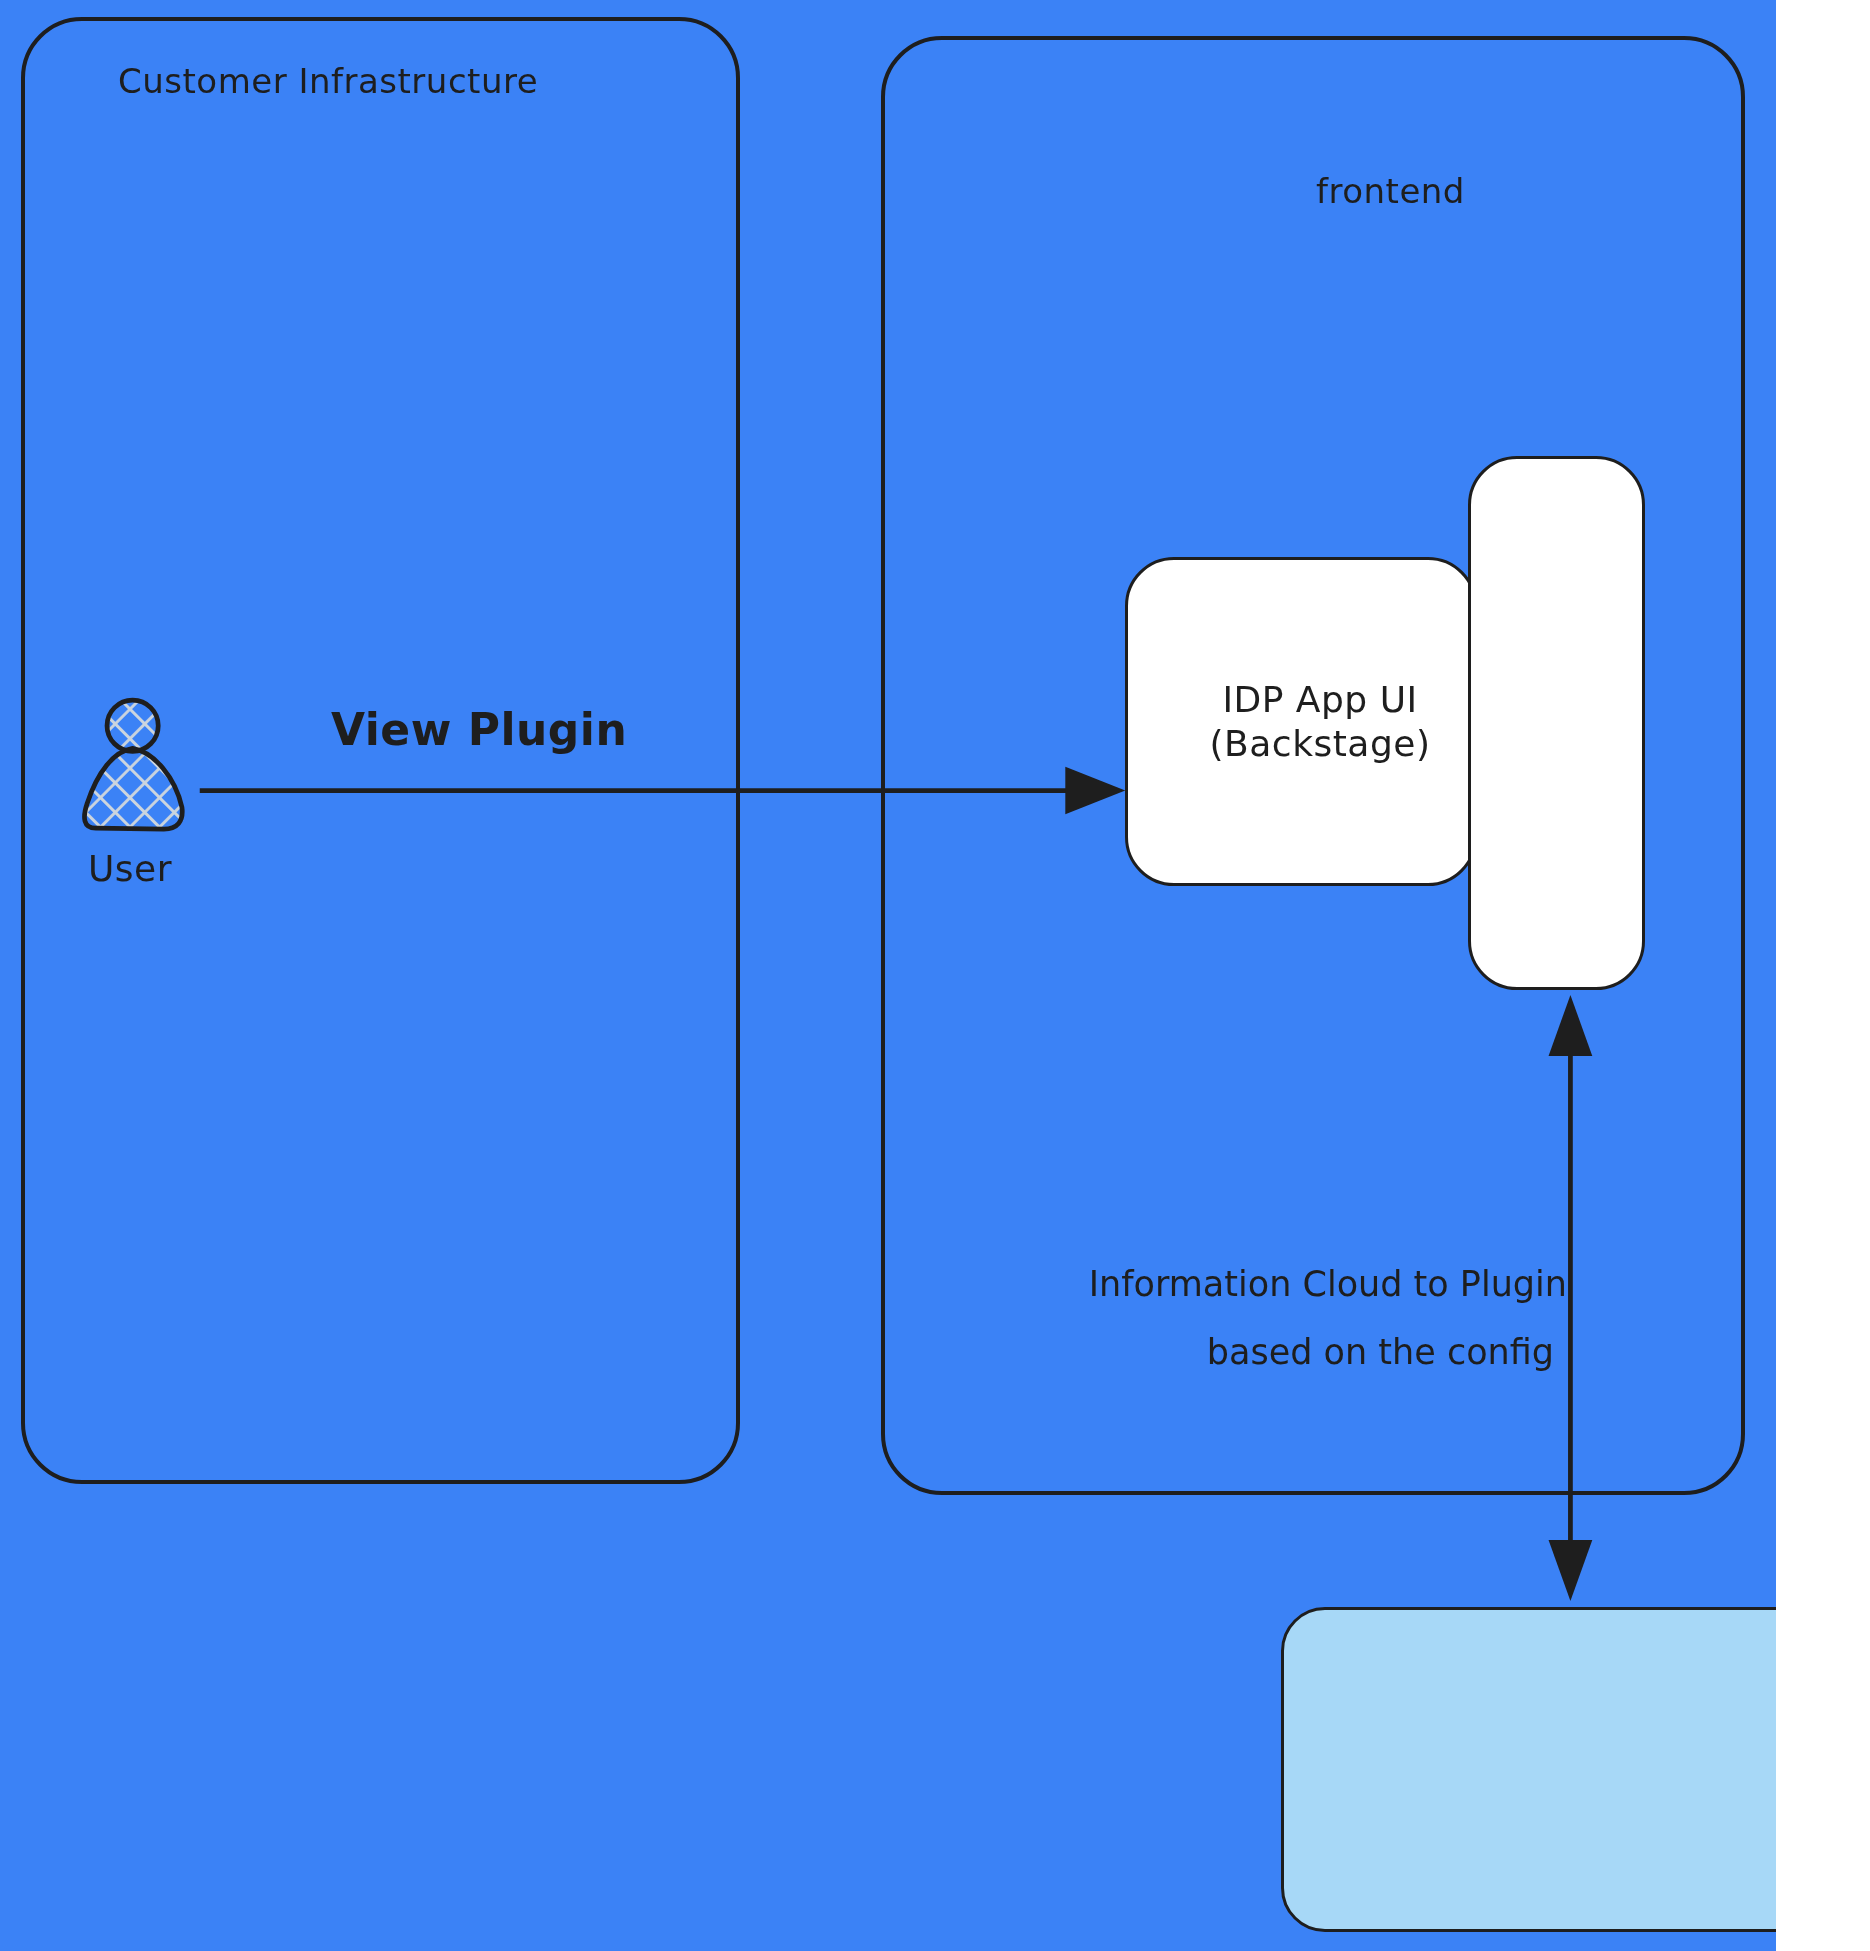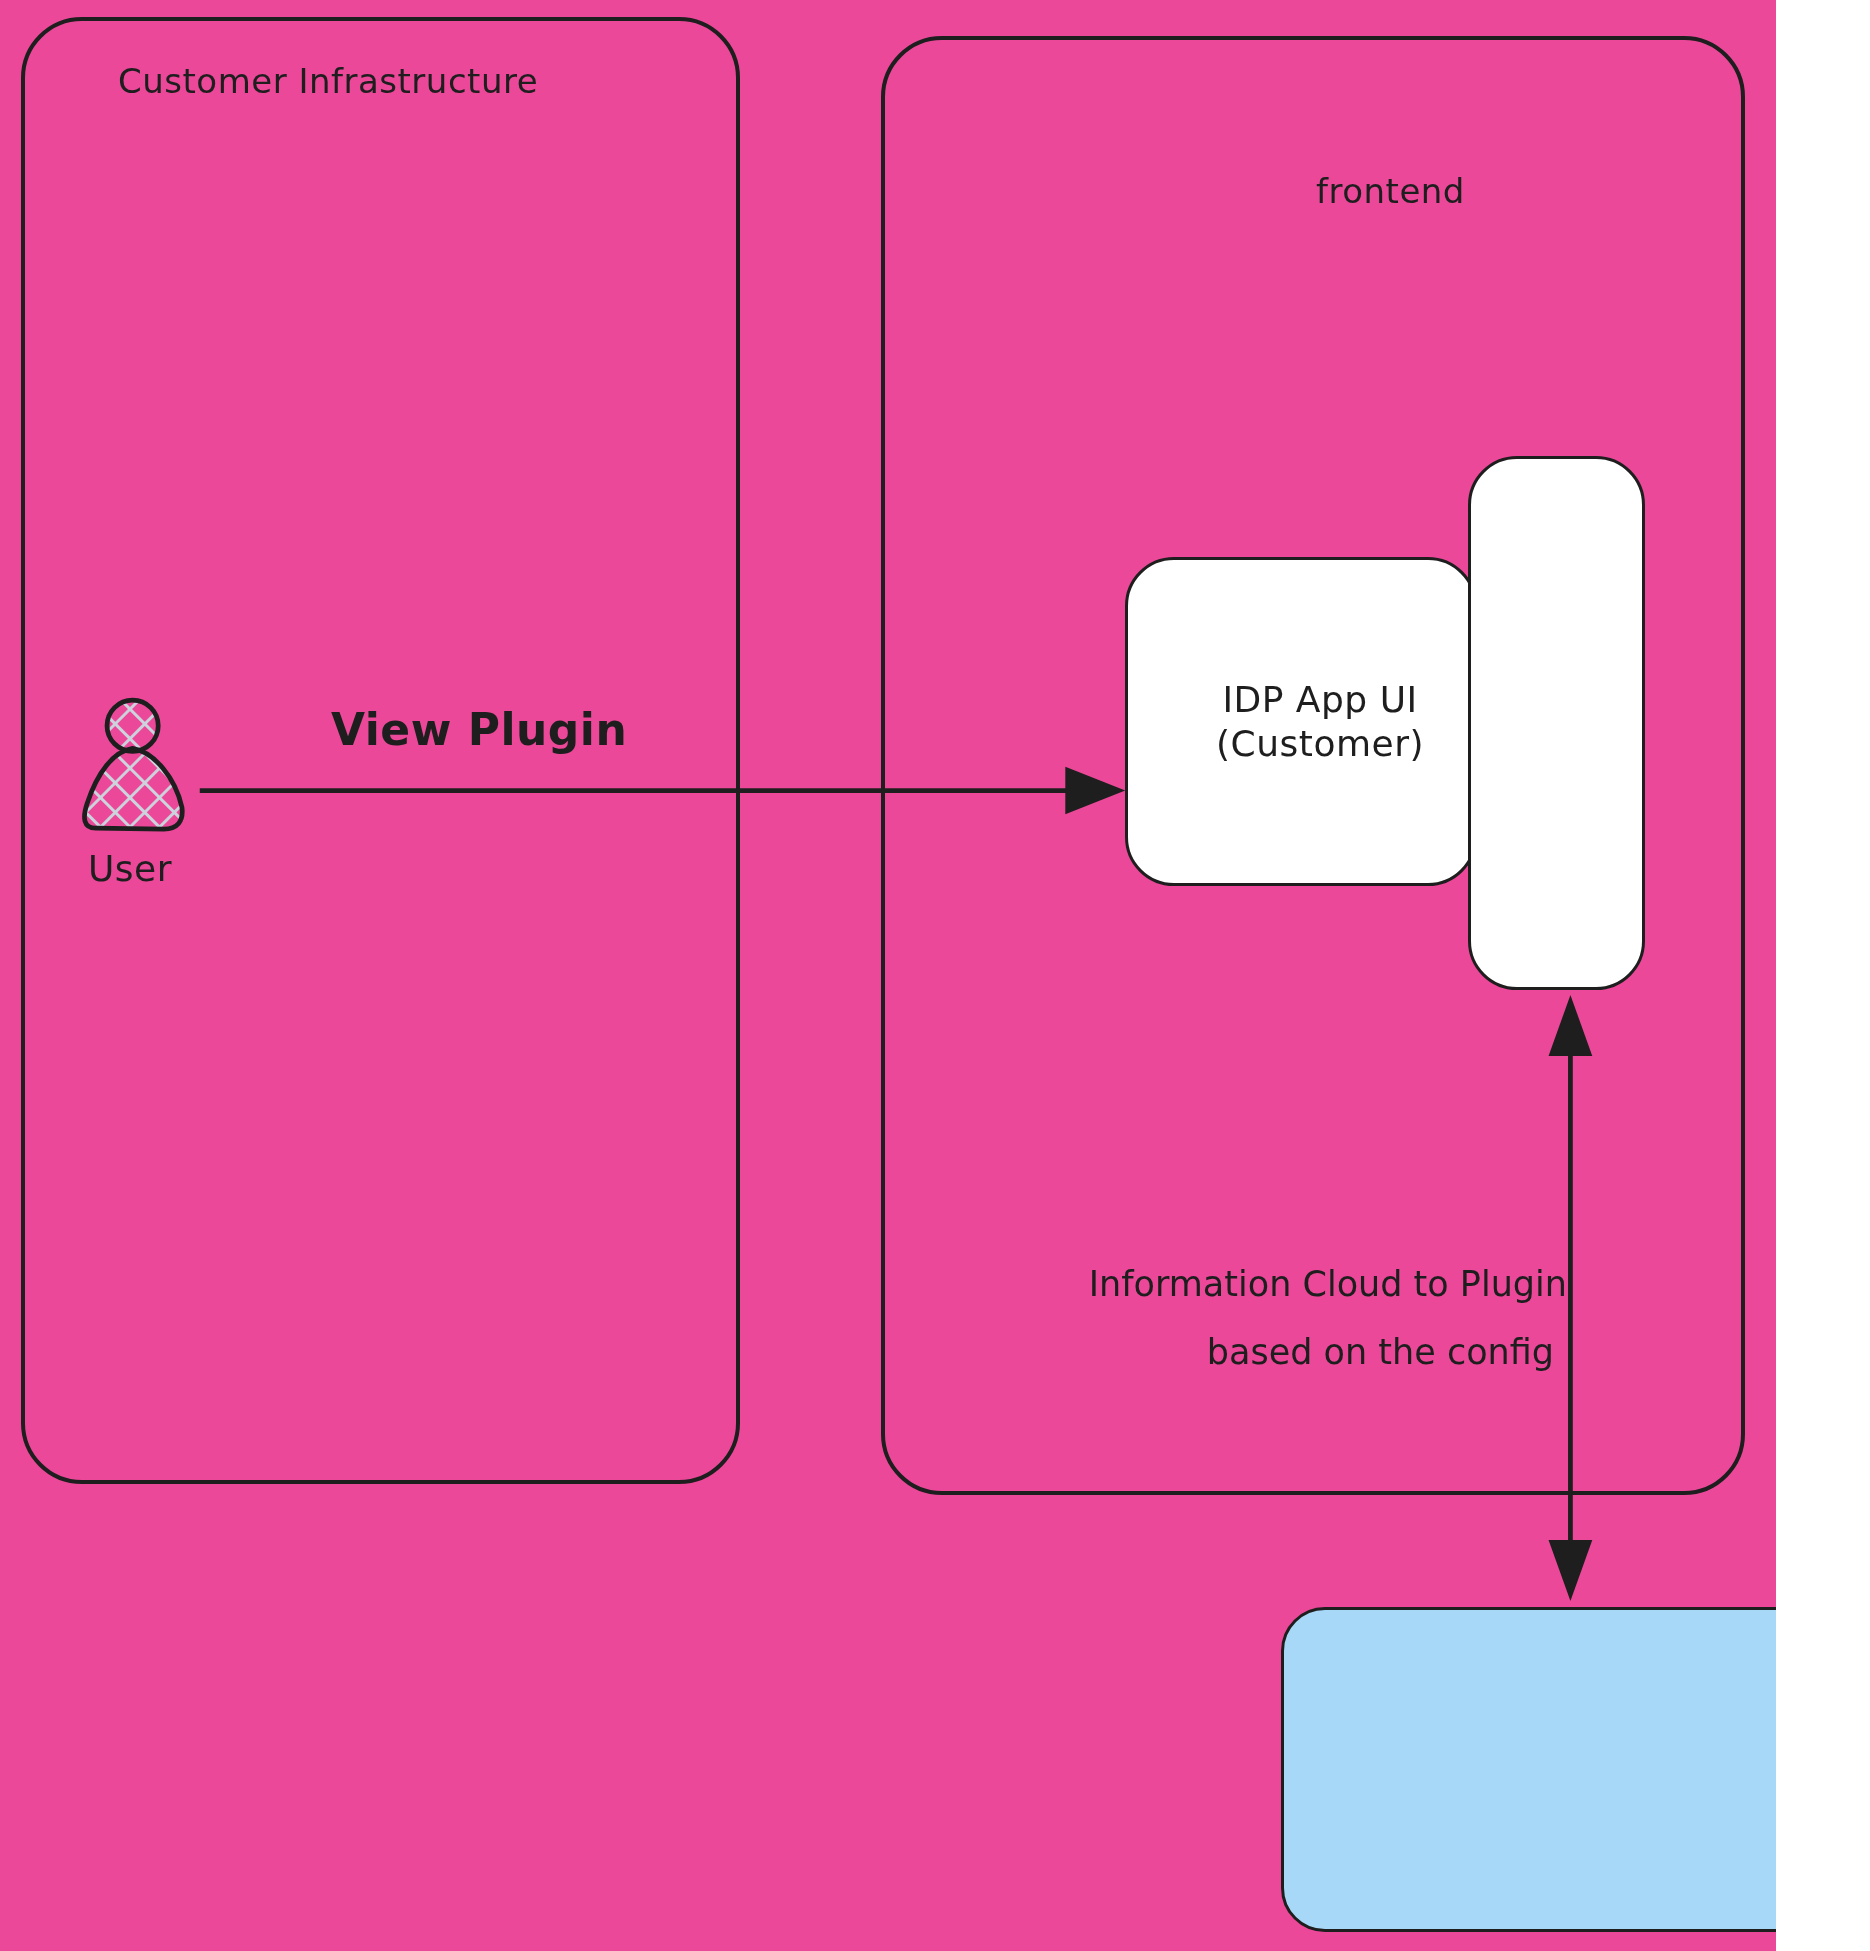--- a/index.html
+++ b/index.html
@@ -1,19 +1,19 @@
 <!DOCTYPE html>
 <html style="font-size:15px"><head>
 <meta charset="utf-8">
 <style>
   html,body{margin:0;padding:0;background:#ffffff;}
   .stage{
     position:relative;
     width:1776px;height:1952px;
-    background:#ec4899;
+    background:#3b82f6;
     font-family:"DejaVu Sans", sans-serif;
     overflow:hidden;
   }
   .box{
     position:absolute;
     border-style:solid;
     border-color:currentColor;
     background:transparent;
     box-sizing:border-box;
   }
@@ -93,21 +93,21 @@
 
 
   <div class="lbl" style="left:1316px;top:171px;">frontend</div>
 
   <div class="lbl" style="left:88px;top:848px;font-size:36px;">User</div>
 
   <div class="lbl lbl-big" style="left:331px;top:704px;">View Plugin</div>
 
   <div class="center-lbl" style="left:1125px;top:557px;width:352px;height:329px;padding-left:19px;">
     <span>IDP App UI</span>
-    <span>(Customer)</span>
+    <span>(Backstage)</span>
   </div>
 
 
   <div class="info-lbl" style="left:951px;top:1250px;width:616px;">
     <div>Information Cloud to Plugin</div>
     <div style="padding-right:13px;">based on the config</div>
   </div>
 
 
 </div>

